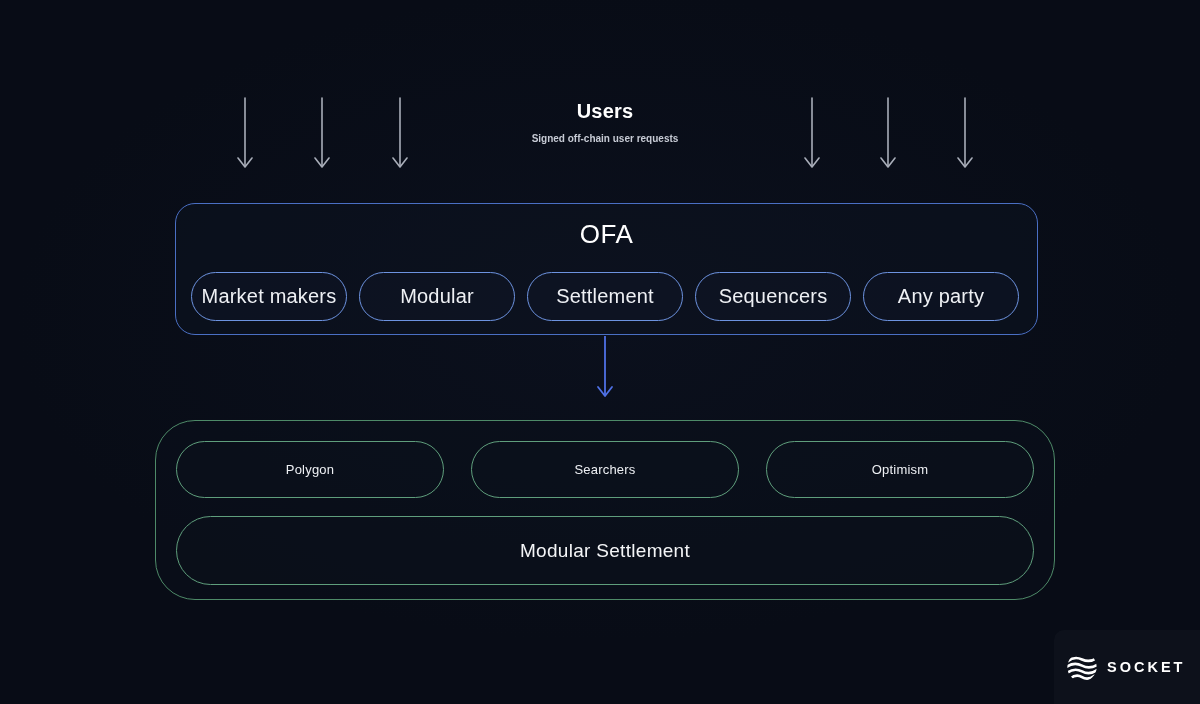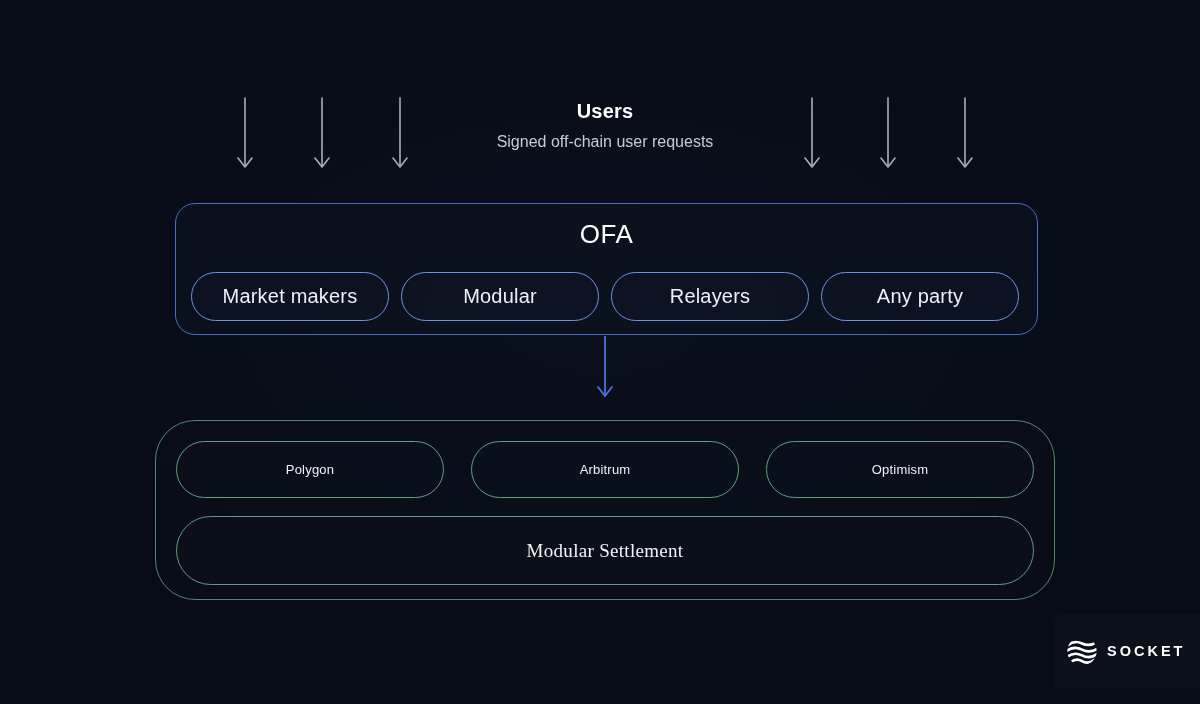--- a/index.html
+++ b/index.html
@@ -22,22 +22,22 @@
   }
   .users-title {
     color: #ffffff;
     font-size: 20px;
     font-weight: 700;
     letter-spacing: 0.2px;
   }
   .users-subtitle {
     margin-top: 10px;
     color: #c7cbd5;
-    font-size: 16px;
-    font-weight: 400;
+    font-size: 10px;
+    font-weight: 700;
   }
 
   
   .dn-arrow { position: absolute; top: 96px; width: 18px; height: 80px; }
   .dn-arrow svg line, .dn-arrow svg path {
     stroke: var(--gray-arrow);
     stroke-width: 1.6;
     fill: none;
     stroke-linecap: round;
     stroke-linejoin: round;
@@ -116,27 +116,26 @@
     border: 1px solid var(--green-pill-border);
     border-radius: 35px;
     display: flex;
     align-items: center;
     justify-content: center;
     color: #f4f5f7;
     font-size: 19px;
     font-weight: 400;
     letter-spacing: 0.3px;
     background: rgba(14, 20, 30, 0.3);
-    font-family: Liberation Serif, serif;
   }
 
   
   .brand-card {
     position: absolute;
-    right: 0; bottom: 16px;
+    right: 0; bottom: 0;
     width: 146px; height: 74px;
     background: rgba(255, 255, 255, 0.025);
     border-top-left-radius: 10px;
     display: flex;
     align-items: center;
   }
   .brand-row {
     display: flex;
     align-items: center;
     gap: 9px;
@@ -196,36 +195,37 @@
         <line x1="9" y1="2" x2="9" y2="70"></line>
         <path d="M2,62 L9,71 L16,62"></path>
       </svg>
   </div>
 
   <div class="ofa-box">
     <div class="ofa-title">OFA</div>
     <div class="ofa-pills">
       <div class="pill pill-blue">Market makers</div>
       <div class="pill pill-blue">Modular</div>
-      <div class="pill pill-blue">Relayers</div>
+      <div class="pill pill-blue">Settlement</div>
+      <div class="pill pill-blue">Sequencers</div>
       <div class="pill pill-blue">Any party</div>
     </div>
   </div>
 
   <div class="connector-arrow">
     <svg width="20" height="70" viewBox="0 0 20 70">
         <line x1="10" y1="0" x2="10" y2="59"></line>
         <path d="M3,51 L10,60 L17,51"></path>
       </svg>
   </div>
 
   <div class="settlement-box">
     <div class="chain-pills">
       <div class="pill pill-green">Polygon</div>
-      <div class="pill pill-green">Arbitrum</div>
+      <div class="pill pill-green">Searchers</div>
       <div class="pill pill-green">Optimism</div>
     </div>
     <div class="modular-box">Modular Settlement</div>
   </div>
 
   <div class="brand-card">
     <div class="brand-row">
       <div class="brand-logo">
         <svg width="32" height="32" viewBox="0 0 36 36">
           <defs>

